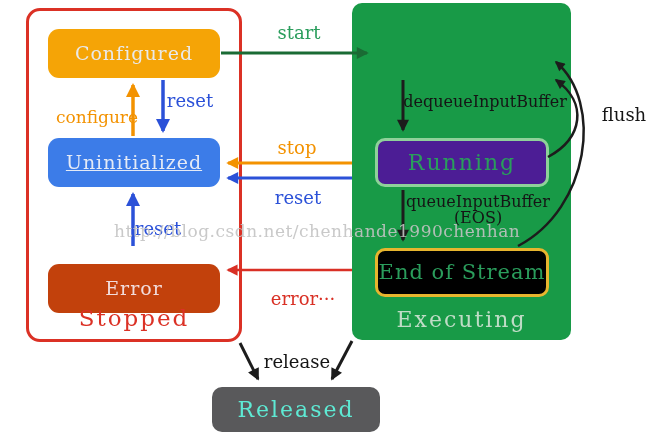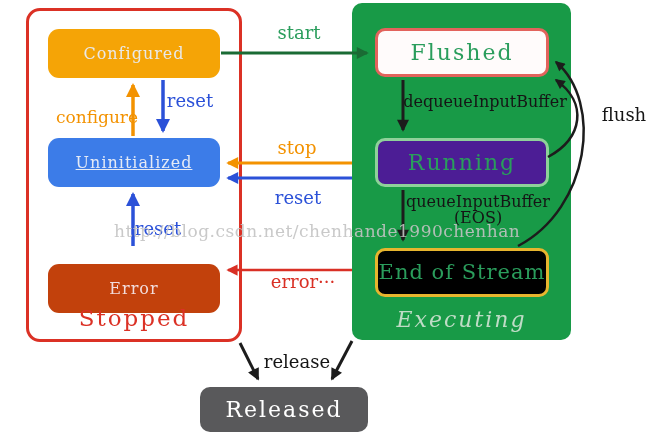--- a/index.html
+++ b/index.html
@@ -14,50 +14,50 @@
   .group-stopped {
     left:26px; top:8px; width:210px; height:328px;
     border:3px solid #DB3125; border-radius:14px; background:#ffffff;
   }
   .group-executing {
     left:352px; top:3px; width:219px; height:337px;
     background:#189A47; border-radius:10px;
   }
   .group-label { text-align:center; letter-spacing:2px; }
   .group-label.stopped { left:26px; top:305px; width:216px; color:#DB3125; font-size:23px; }
-  .group-label.executing { left:352px; top:307px; width:219px; color:#BFDCC6; font-size:22px;font-style:italic; }
+  .group-label.executing { left:352px; top:307px; width:219px; color:#BFDCC6; font-size:22px; }
 
   
   .state {
     text-align:center; border-radius:11px;
-    font-size:16px; letter-spacing:1px; white-space:nowrap;
+    font-size:19px; letter-spacing:1px; white-space:nowrap;
   }
   .state.configured   { left:48px;  top:29px;  width:172px; height:49px; line-height:49px; background:#F5A406; color:#E9E9E9; }
   .state.uninitialized{ left:48px;  top:138px; width:172px; height:49px; line-height:49px; background:#3C7CE8; color:#E4EAF6;text-decoration:underline; }
   .state.error        { left:48px;  top:248px; width:172px; height:49px; line-height:49px; background:#c2410c; color:#F2DCDC;margin-top:16px; }
   .state.green-box    { width:168px; height:43px; line-height:43px; border:3px solid; border-radius:10px;
                         color:#2A9D5C; font-size:22px; letter-spacing:2px; }
   .state.flushed      { left:375px; top:28px;  background:#FFFBFB; border-color:#E2635C; }
   .state.running      { left:375px; top:138px; background:#4c1d95; border-color:#8FD19A; }
   .state.eos          { left:375px; top:248px; background:#000000; border-color:#E7B52E; font-size:21px; letter-spacing:1px; }
-  .state.released     { left:200px; top:387px; width:168px; height:45px; line-height:45px;
-                        background:#59595B; color:#ffffff; border-radius:10px; font-size:22px; letter-spacing:2px; }
+  .state.released     { left:212px; top:387px; width:168px; height:45px; line-height:45px;
+                        background:#59595B; color:#5eead4; border-radius:10px; font-size:22px; letter-spacing:2px; }
 
   
   #arrows { left:0; top:0; width:653px; height:439px; pointer-events:none; }
 
   
   .tlabel { transform:translateX(-50%); font-size:18px; white-space:nowrap; }
   .tl-start     { left:299px; top:22px;  color:#2A9D5C; }
   .tl-configure { left:97px;  top:107px; color:#F39200; font-size:17px; }
   .tl-reset1    { left:190px; top:90px;  color:#2B51D8; }
   .tl-stop      { left:297px; top:137px; color:#F39200; }
   .tl-reset2    { left:298px; top:187px; color:#2B51D8; }
   .tl-reset3    { left:158px; top:218px; color:#2B51D8; }
-  .tl-error     { left:303px; top:271px; color:#D93025; }
+  .tl-error     { left:303px; top:288px; color:#D93025; }
   .tl-dequeue   { left:485px; top:92px;  color:#151515; font-size:16px; }
   .tl-queue     { left:478px; top:194px; color:#151515; font-size:16px; text-align:center; line-height:16px; }
   .tl-flush     { left:624px; top:104px; color:#151515; }
   .tl-release   { left:297px; top:351px; color:#151515; }
 
   .watermark {
     left:114px; top:221px; font-size:17px; letter-spacing:0.5px;
     color:rgba(195,195,195,0.9); white-space:nowrap; z-index:50;
   }
 </style>
@@ -65,21 +65,20 @@
 <body>
 
 <div id="stage">
 
   <div class="abs group-stopped"></div>
   <div class="abs group-executing"></div>
 
   <div class="abs state configured">Configured</div>
   <div class="abs state uninitialized">Uninitialized</div>
   <div class="abs state error">Error</div>
-  <div class="abs state green-box flushed">Flushed</div>
   <div class="abs state green-box running">Running</div>
   <div class="abs state green-box eos">End of Stream</div>
   <div class="abs state released">Released</div>
 
   <div class="abs group-label stopped">Stopped</div>
   <div class="abs group-label executing">Executing</div>
 
   <svg id="arrows" class="abs" viewBox="0 0 653 439" xmlns="http://www.w3.org/2000/svg">
     <defs>
       <marker id="m-green" viewBox="0 0 10 10" refX="8.5" refY="5" markerWidth="4.5" markerHeight="4" orient="auto">

